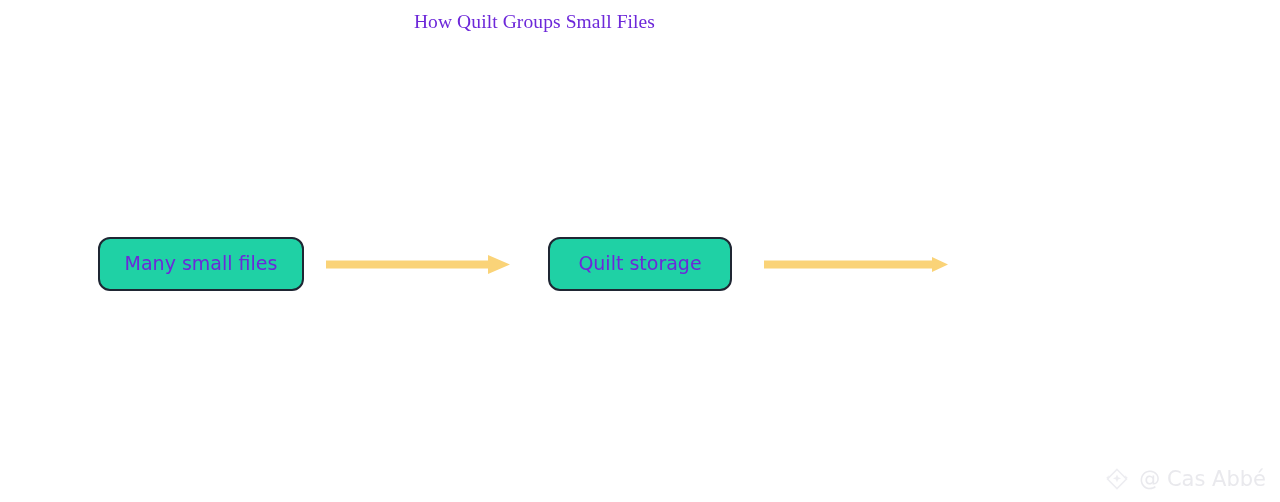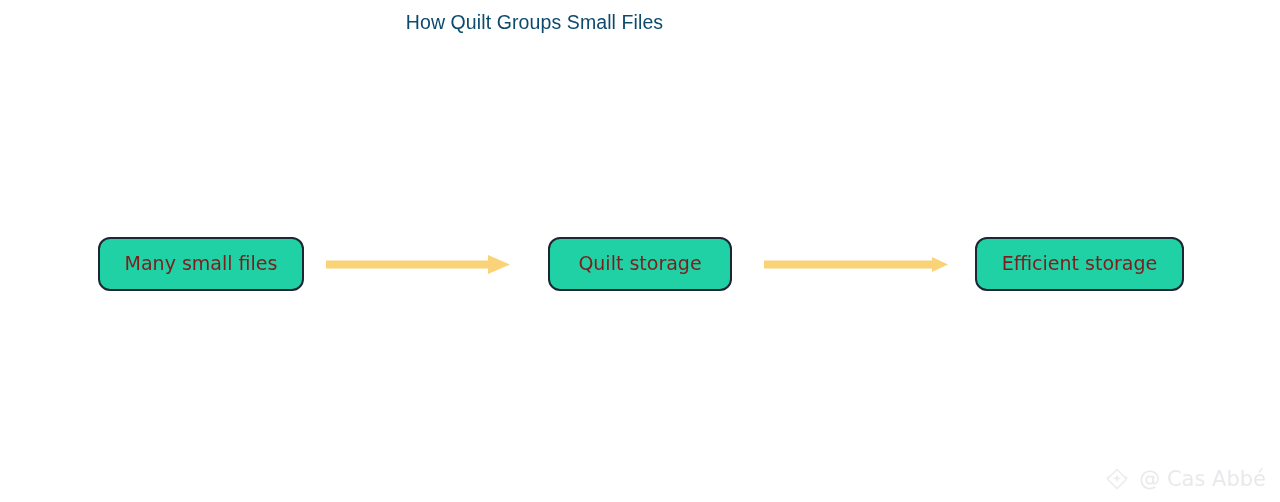--- a/index.html
+++ b/index.html
@@ -26,39 +26,39 @@
 
   
   .diagram-title {
     position: absolute;
     left: 0;
     top: 8px;
     width: 1069px;
     text-align: center;
     font-size: 19.5px;
     line-height: 28px;
-    color: #0c4a6e;
+    color: #6d28d9;
     letter-spacing: 0.1px;
     white-space: nowrap;
-    font-family: Liberation Sans, sans-serif;
+    font-family: Liberation Serif, serif;
   }
 
   
   .node {
     position: absolute;
     top: 237px;
     height: 54px;
     box-sizing: border-box;
     background: #1fd1a5;
     border: 2.2px solid #1f2633;
     border-radius: 12px;
     display: flex;
     align-items: center;
     justify-content: center;
-    color: #7f1d1d;
+    color: #6d28d9;
     font-size: 19px;
     line-height: 1;
     white-space: nowrap;
     font-family: "DejaVu Sans", "Liberation Sans", sans-serif;
   }
   .node-label {
     display: block;
     padding-bottom: 1px;
   }
 
@@ -116,23 +116,20 @@
 
   <div class="node" id="node-1">
     <span class="node-label">Quilt storage</span>
   </div>
 
   <svg class="arrow" id="arrow-1" viewBox="0 0 188 32">
     <line x1="2" y1="16.5" x2="172" y2="16.5" stroke="#fad378" stroke-width="8" stroke-linecap="butt"></line>
     <polygon points="170,9 186,16.5 170,24" fill="#fad378"></polygon>
   </svg>
 
-  <div class="node" id="node-2">
-    <span class="node-label">Efficient storage</span>
-  </div>
 
   <div class="watermark">
     <svg class="watermark-mark" viewBox="0 0 30 30">
       <path d="M15 5.5 L24.5 15 L15 24.5 L5.5 15 Z" fill="none" stroke="#ededf1" stroke-width="1.6"></path>
       <path d="M15 10.2 L16.1 13.2 L19.1 14.3 L16.1 15.4 L15 18.4 L13.9 15.4 L10.9 14.3 L13.9 13.2 Z" fill="#ededf1"></path>
       <path d="M6.2 11.2 L6.8 12.8 L8.4 13.4 L6.8 14 L6.2 15.6 L5.6 14 L4 13.4 L5.6 12.8 Z" fill="#ededf1"></path>
       <path d="M23.8 11.2 L24.4 12.8 L26 13.4 L24.4 14 L23.8 15.6 L23.2 14 L21.6 13.4 L23.2 12.8 Z" fill="#ededf1"></path>
     </svg>
     <span class="watermark-text">@ Cas Abbé</span>
   </div>

